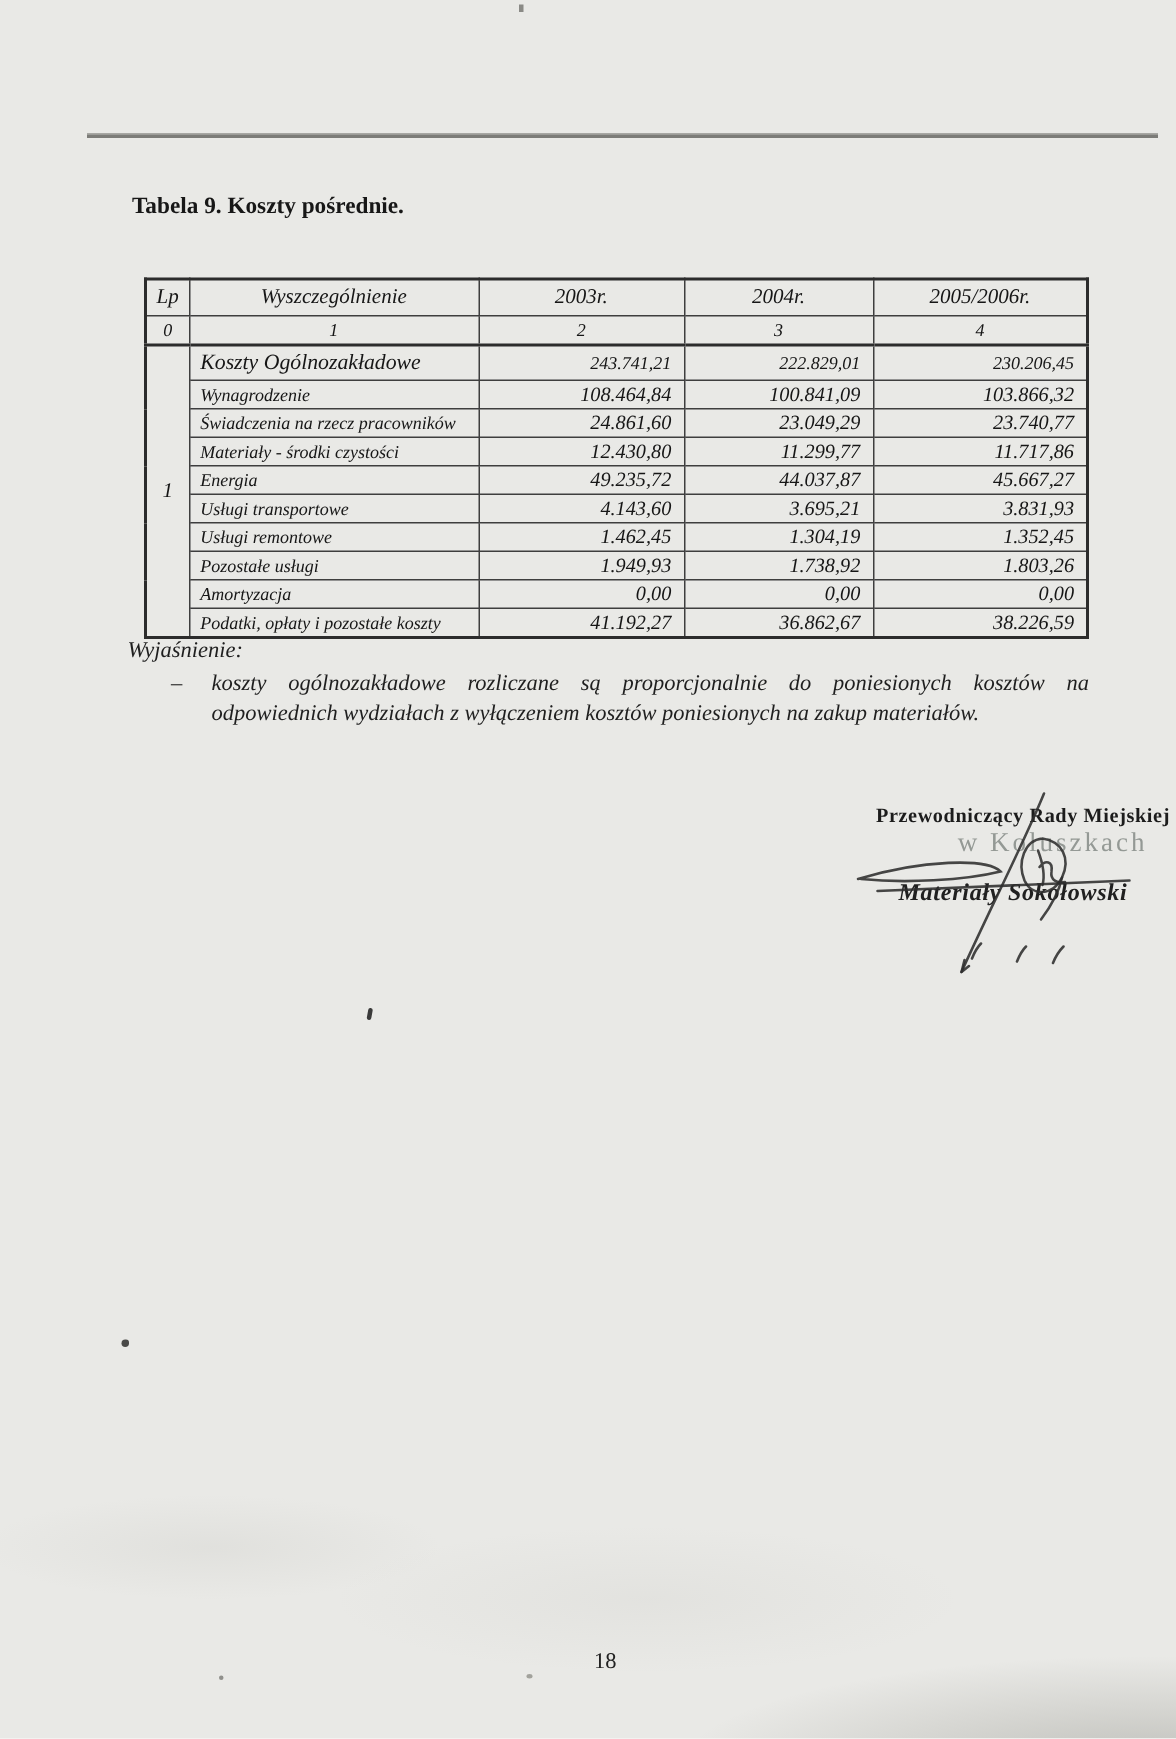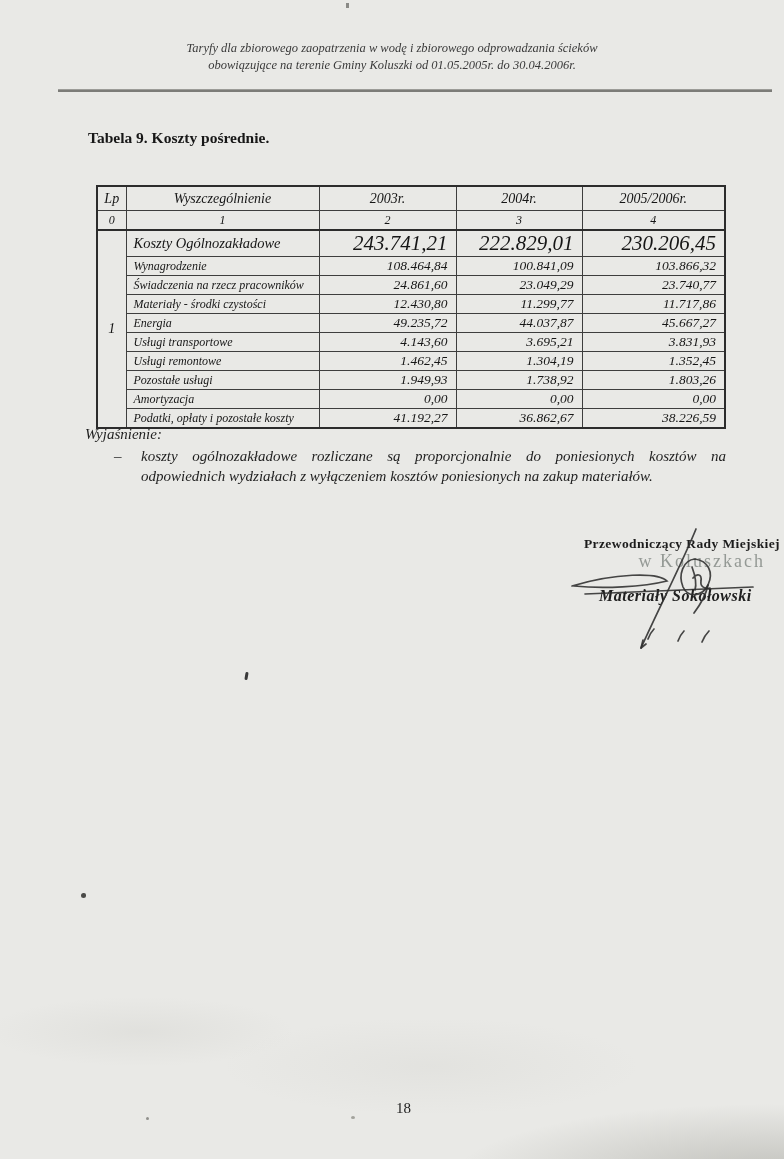--- a/index.html
+++ b/index.html
@@ -31,21 +31,21 @@
     border:2px solid #2c2c2c;
     font-style:italic;color:#161616;padding-left:27px;
   }
   table.costs th,table.costs td{border:1px solid #3e3e3e;overflow:hidden;white-space:nowrap;}
   tr.hdr th{height:21px;font-size:14px;font-weight:normal;text-align:center;}
   tr.idx th{height:16px;font-size:12px;font-weight:normal;text-align:center;border-bottom:2px solid #2c2c2c;}
   td.lp{text-align:center;vertical-align:middle;font-size:14px;border-right:1px solid #3e3e3e;}
   td.label{font-size:12px;padding:0 4px 0 7px;height:18px;}
   td.num{font-size:13.5px;text-align:right;padding:0 8px 0 2px;height:18px;}
   tr.first td.label{font-size:14.5px;margin-left:28px;}
-  tr.first td.num{font-size:21px;height:22px;}
+  tr.first td.num{font-size:12px;height:22px;}
   .expl-head{position:absolute;left:85px;top:426px;font-style:italic;font-size:15px;}
   .expl-item{position:absolute;left:114px;top:447px;width:612px;display:flex;font-style:italic;font-size:15px;line-height:19.5px;}
   .expl-item .dash{width:27px;flex:none;}
   .expl-item .expl-text{text-align:justify;}
   .stamp-role1{position:absolute;left:575px;top:536px;width:205px;text-align:right;font-size:13.5px;font-weight:bold;letter-spacing:0.4px;color:#1c1c1c;}
   .stamp-role2{position:absolute;left:575px;top:551px;width:190px;text-align:right;font-size:18px;letter-spacing:2px;color:rgba(95,104,99,0.62);}
   .stamp-name{position:absolute;left:599px;top:587px;font-size:16px;font-weight:bold;font-style:italic;letter-spacing:0.5px;color:#202020;}
   svg.scrawl{position:absolute;left:540px;top:515px;width:250px;height:170px;}
   svg.scrawl path{fill:none;stroke:#2e2e2e;stroke-width:1.7;stroke-linecap:round;opacity:0.88;}
   .pagenum{position:absolute;left:396px;top:1100px;font-size:15px;color:#222;}
@@ -54,24 +54,20 @@
   .speck2{left:81px;top:893px;width:5px;height:5px;background:#4a4a48;border-radius:50% 40% 50% 50%;}
   .speck3{left:346px;top:3px;width:3px;height:5px;background:#8a8a86;}
   .speck4{left:146px;top:1117px;width:3px;height:3px;background:#90908c;border-radius:50%;}
   .speck5{left:351px;top:1116px;width:4px;height:3px;background:#a2a29c;border-radius:50%;}
 </style>
 </head>
 <body>
 
 <div class="page">
 
-  <div class="doc-header">
-    <div>Taryfy dla zbiorowego zaopatrzenia w wodę i zbiorowego odprowadzania ścieków</div>
-    <div>obowiązujące na terenie Gminy Koluszki od 01.05.2005r. do 30.04.2006r.</div>
-  </div>
   <div class="rule"></div>
 
   <h1 class="title">Tabela 9. Koszty pośrednie.</h1>
 
   <table class="costs">
     <colgroup>
       <col style="width:29px">
         <col style="width:193px">
         <col style="width:137px">
         <col style="width:126px">

